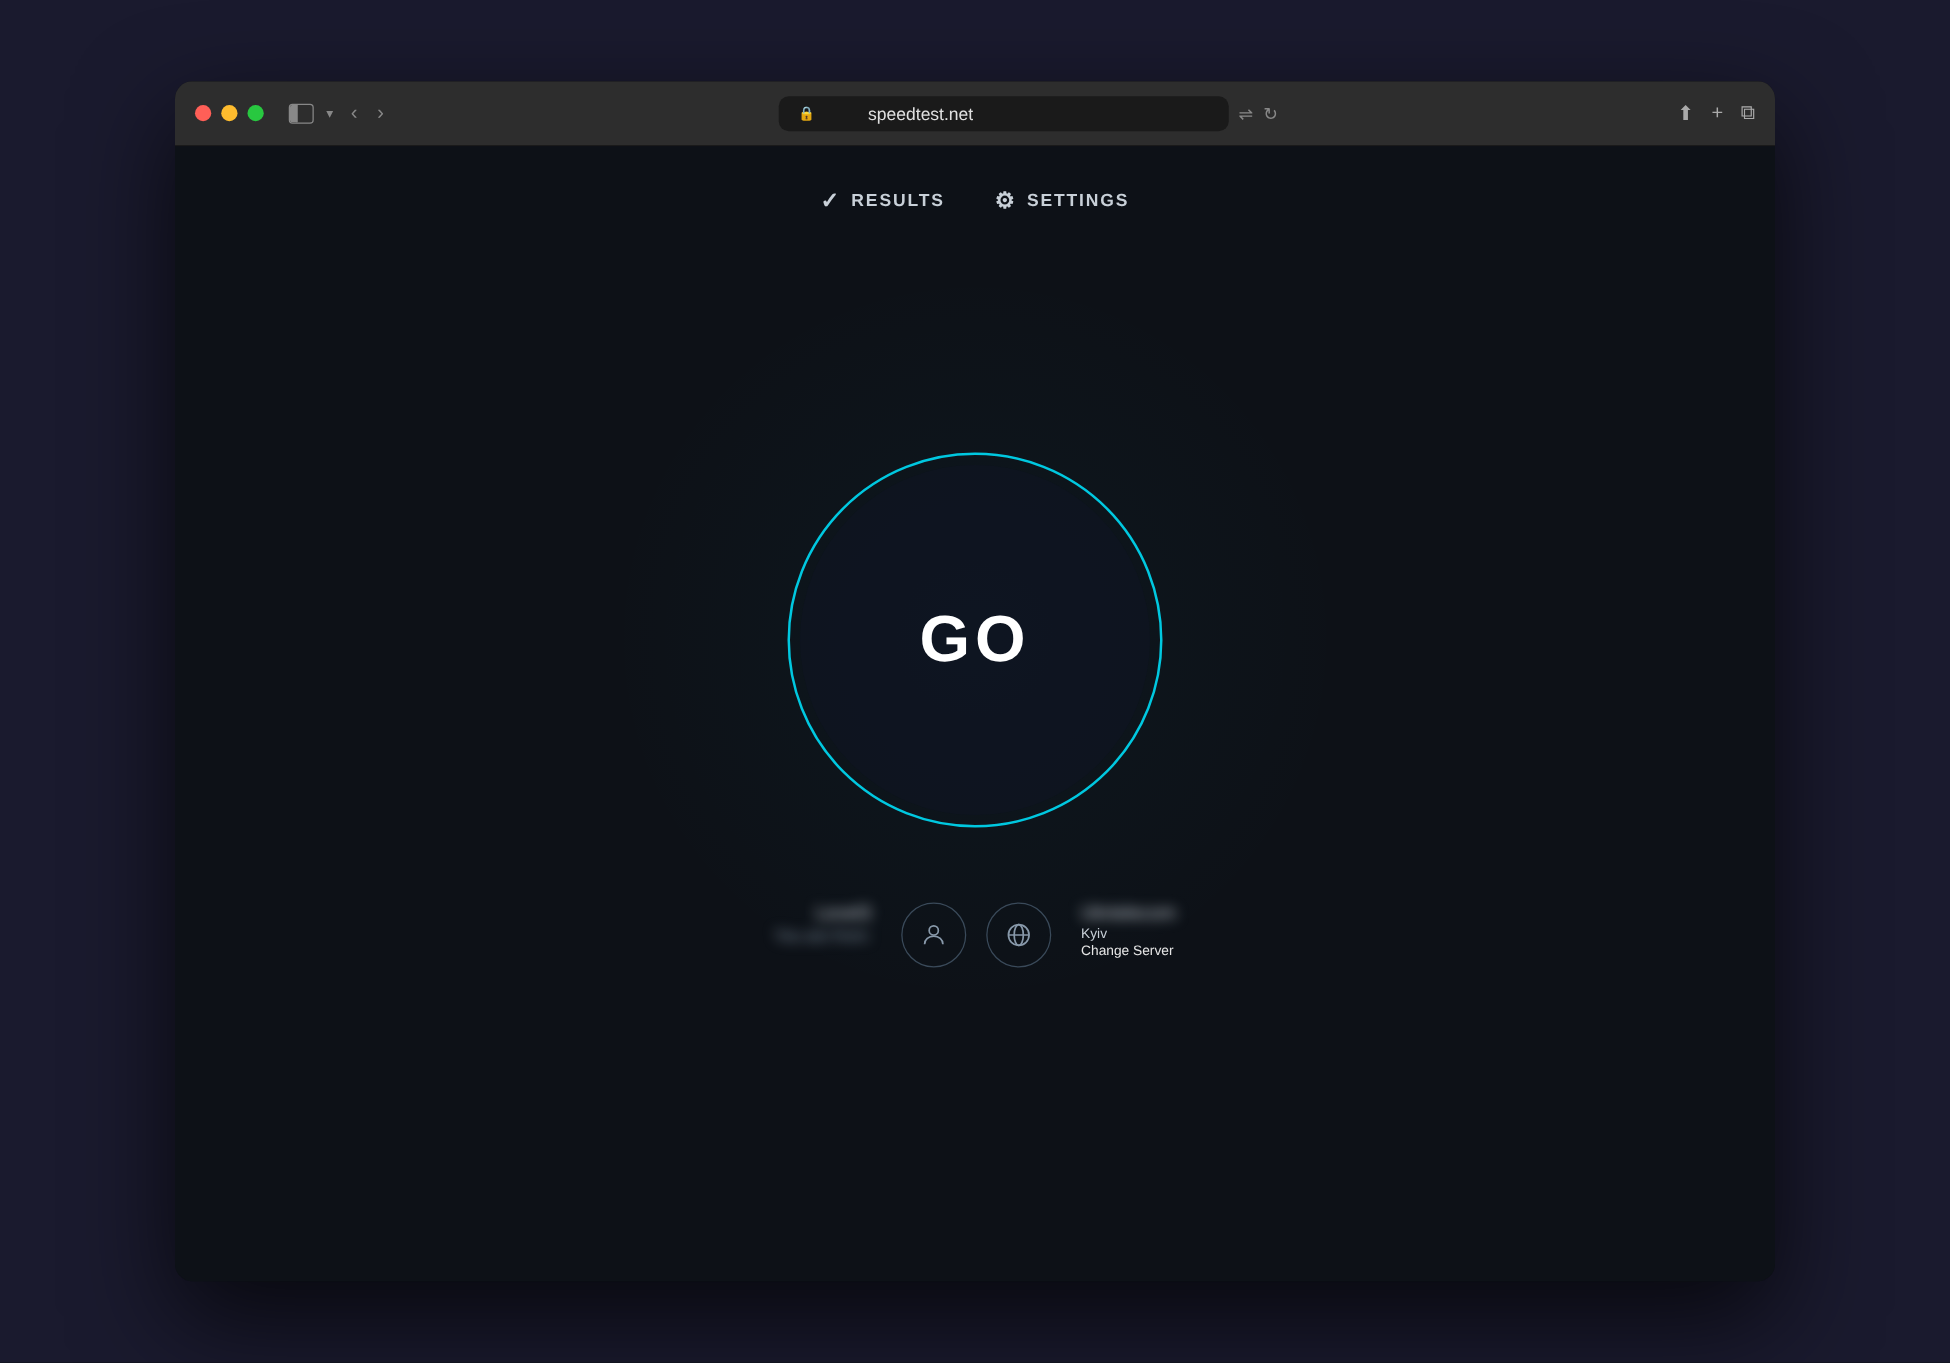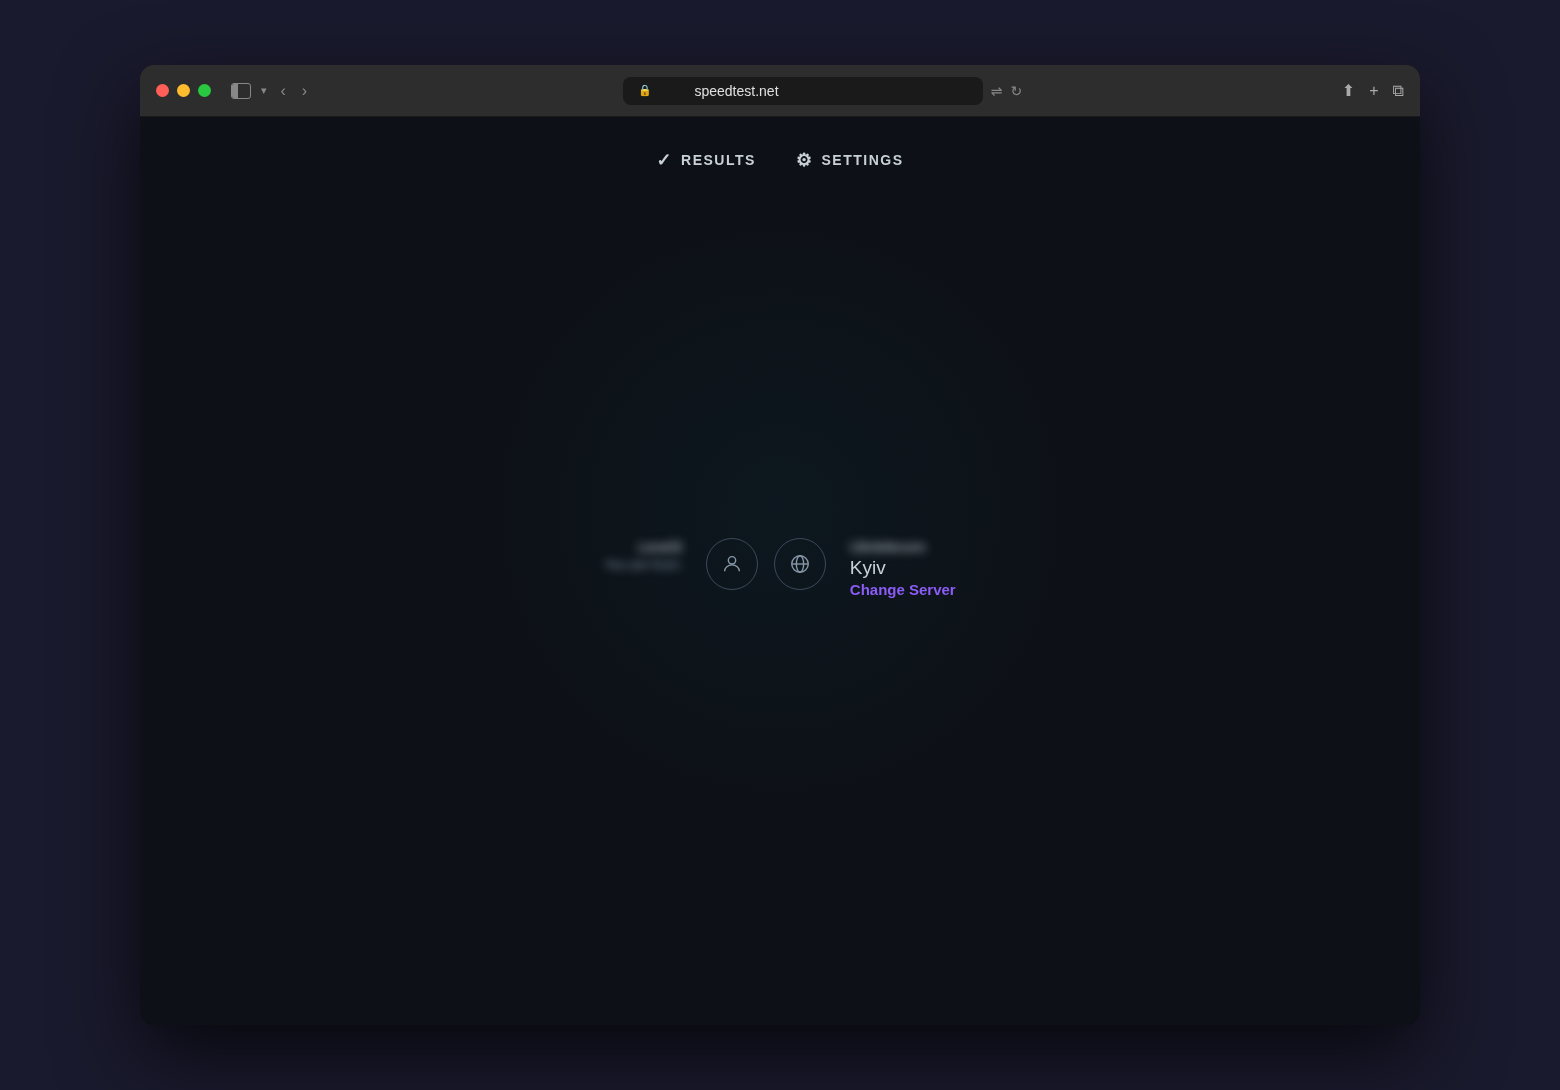--- a/index.html
+++ b/index.html
@@ -272,29 +272,29 @@
 
     .server-provider {
       color: #c8d0d8;
       font-size: 15px;
       font-weight: 500;
       filter: blur(5px);
     }
 
     .server-city {
       color: #c8d0d8;
-      font-size: 19px;
+      font-size: 11px;
       font-weight: 400;
       margin-top: 2px;
     }
 
     .change-server-link {
-      color: #8b5cf6;
-      font-size: 15px;
-      font-weight: 700;
+      color: #e5e5e5;
+      font-size: 11px;
+      font-weight: 400;
       cursor: pointer;
       margin-top: 2px;
     }
 
     
     .bg-glow {
       position: absolute;
       width: 600px;
       height: 600px;
       border-radius: 50%;
@@ -351,20 +351,25 @@
         <span>RESULTS</span>
       </div>
       <div class="nav-item">
         <span class="nav-icon">⚙</span>
         <span>SETTINGS</span>
       </div>
     </nav>
 
     <div class="main-area">
 
+      <div class="go-button-wrapper">
+        <div class="go-circle">
+          <span class="go-text">GO</span>
+        </div>
+      </div>
 
       <div class="bottom-info">
 
         <div class="isp-info">
           <span class="isp-name">Level3</span>
           <span class="isp-ip">You are from:</span>
         </div>
 
         <div class="icon-circle">
           <svg width="22" height="22" viewBox="0 0 24 24" fill="none" stroke="#8899aa" stroke-width="1.5">

